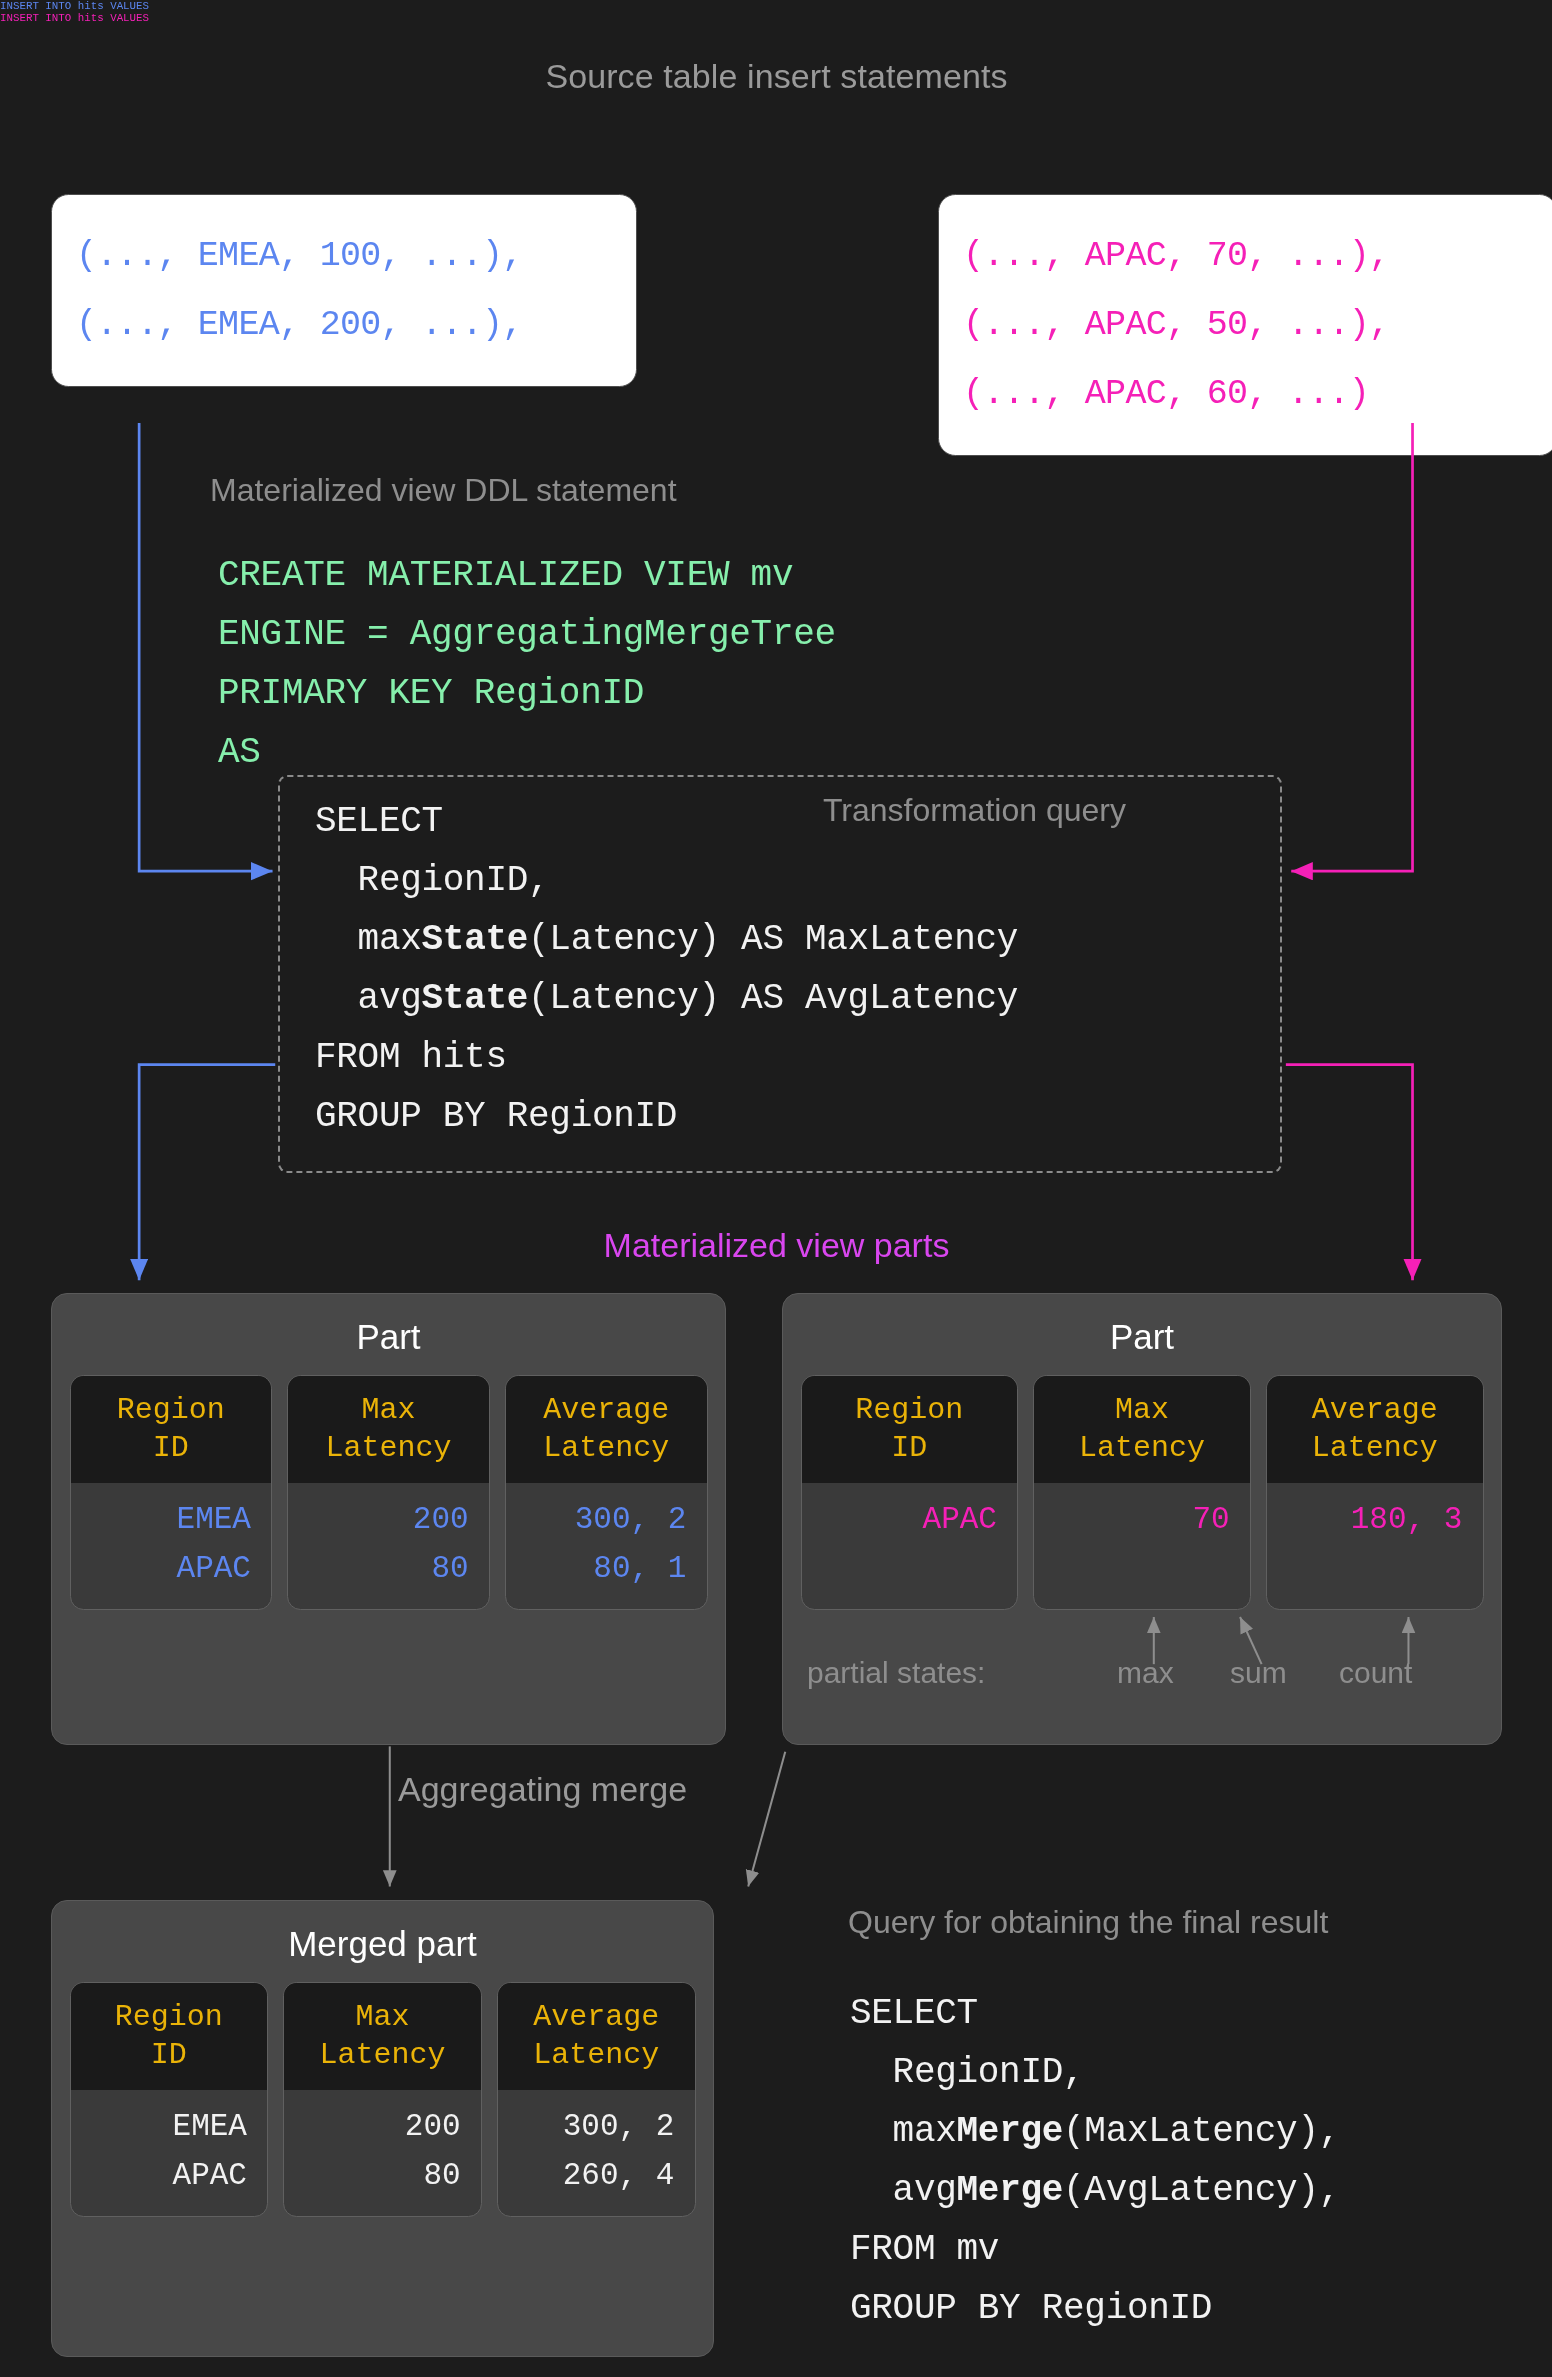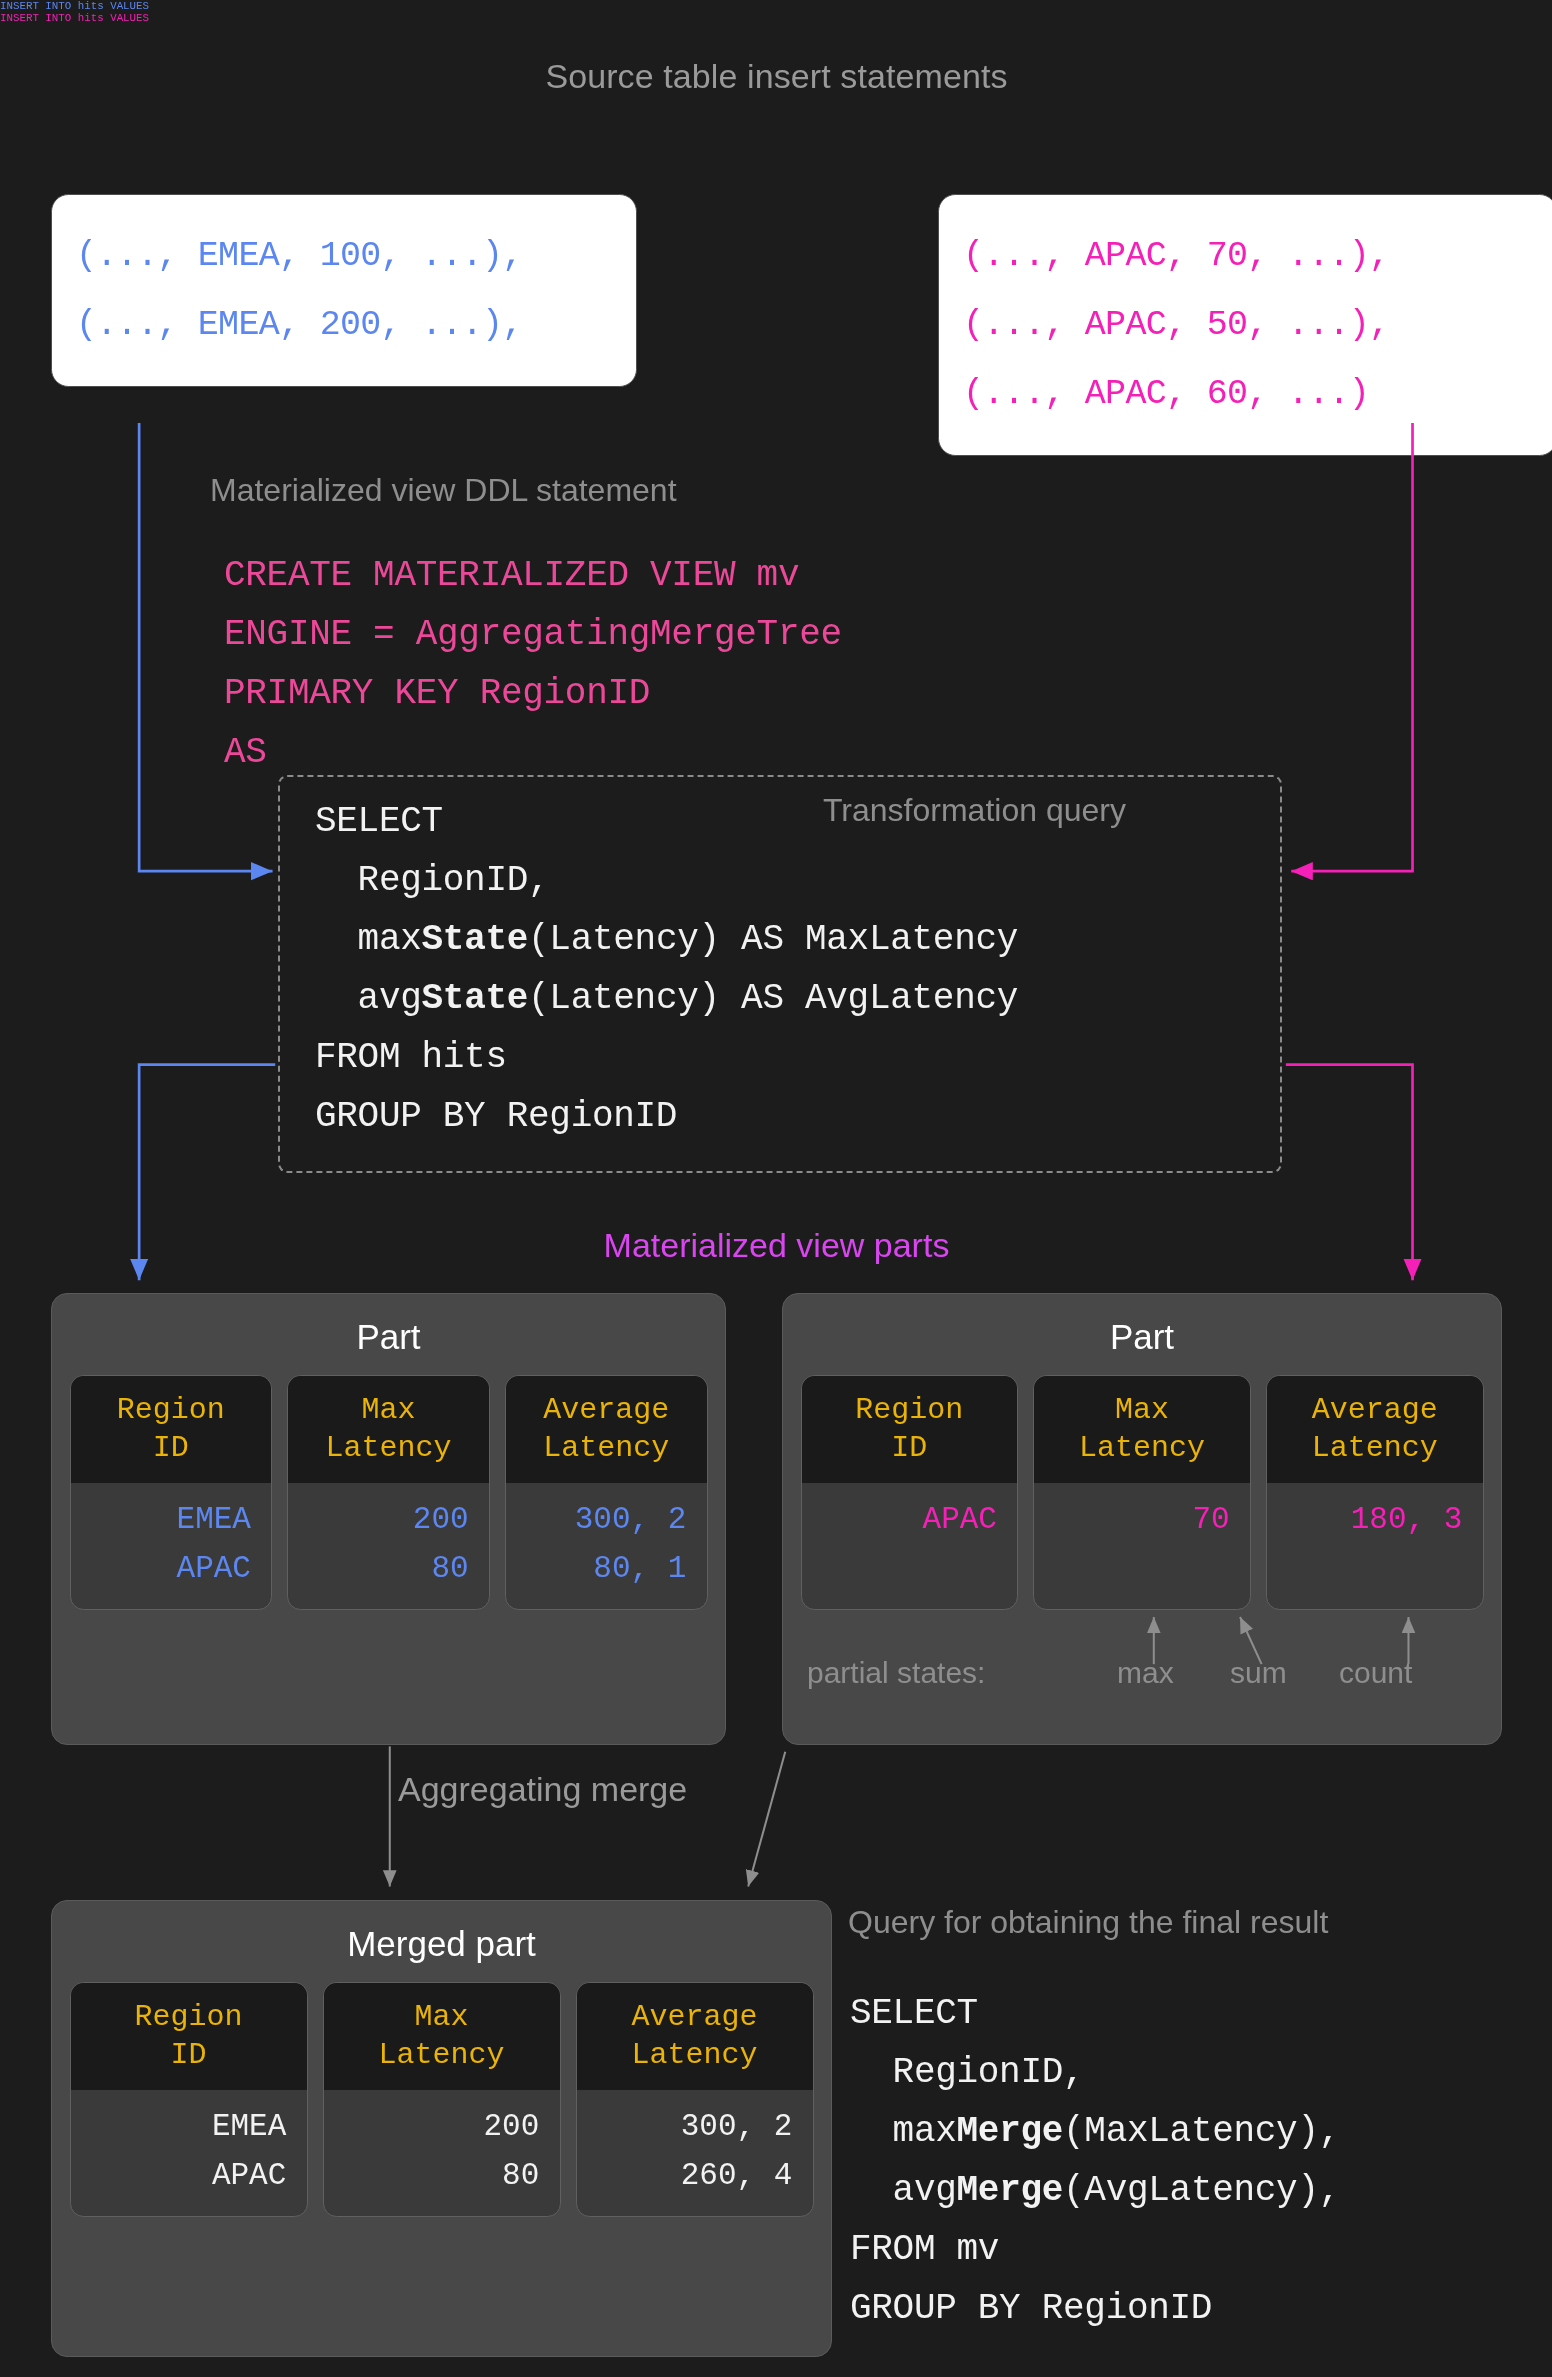--- a/index.html
+++ b/index.html
@@ -52,22 +52,22 @@
   #ddl-label {
     position: absolute;
     top: 472px;
     left: 210px;
     color: #8e8e8e;
     font-size: 32px;
   }
   #ddl-code {
     position: absolute;
     top: 546px;
-    left: 224px;
-    color: #ec4899;
+    left: 218px;
+    color: #86efac;
     font-size: 36px;
     line-height: 59px;
     white-space: pre;
     letter-spacing: -0.3px;
   }
 
   
   #transform-box {
     position: absolute;
     top: 775px;
@@ -109,21 +109,21 @@
   
   .part-box {
     position: absolute;
     background: #484848;
     border: 1.3px solid #5a5a5a;
     border-radius: 16px;
     padding: 15px 17.5px 20px 17.5px;
   }
   #part-left  { top: 1293px; left: 51px;  width: 675px; height: 452px; }
   #part-right { top: 1293px; left: 782px; width: 720px; height: 452px; }
-  #part-merged{ top: 1900px; left: 51px;  width: 781px; height: 457px; }
+  #part-merged{ top: 1900px; left: 51px;  width: 663px; height: 457px; }
 
   .part-title {
     text-align: center;
     color: #ffffff;
     font-size: 35px;
     padding: 8px 0 17.5px 0;
   }
 
   .cols { display: flex; gap: 15px; justify-content: center; }
 

